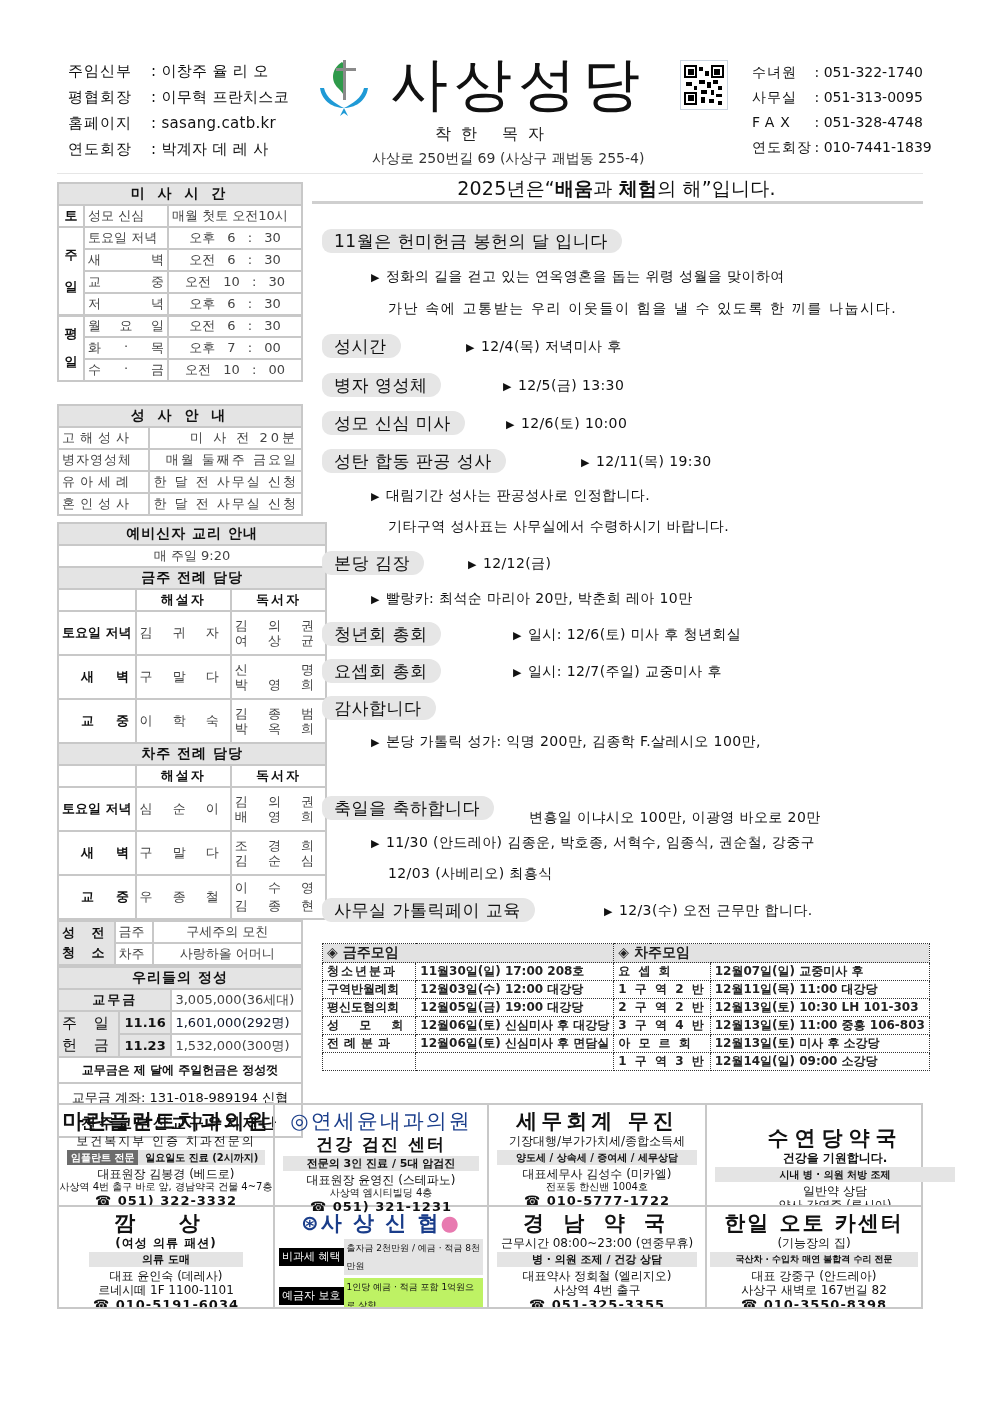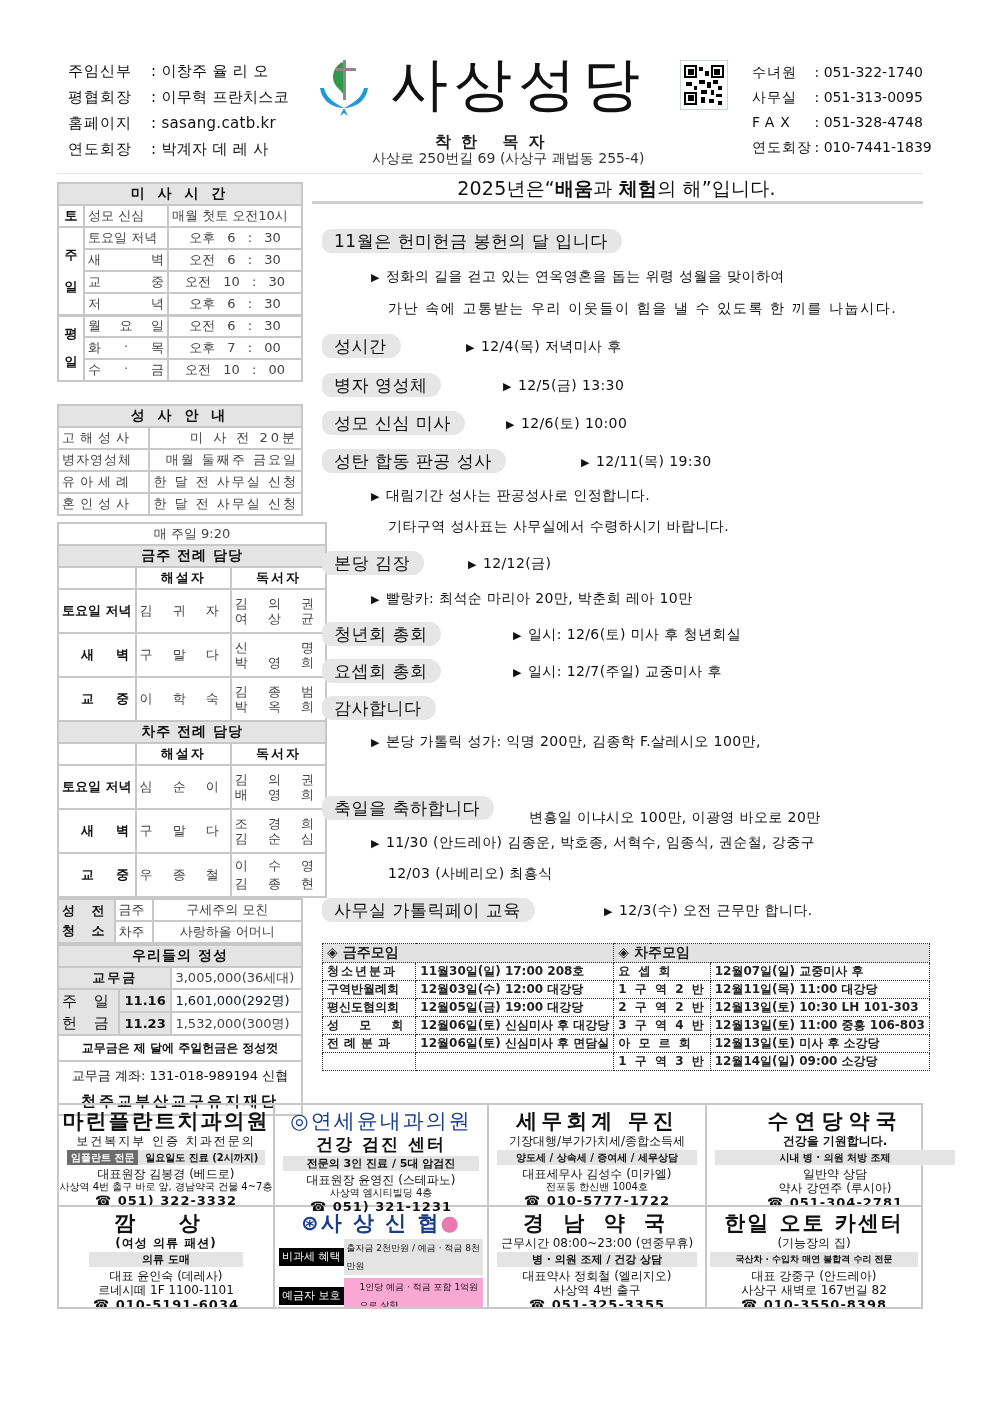--- a/index.html
+++ b/index.html
@@ -5,21 +5,21 @@
   * { box-sizing: border-box; margin: 0; padding: 0; }
   html, body { width: 992px; height: 1403px; background: #ffffff; overflow: hidden; }
   body { font-family: "DejaVu Sans", "Liberation Sans", sans-serif; color: #111; position: relative; }
 
   
   .hdr-left { position: absolute; left: 68px; top: 58px; font-size: 15px; line-height: 26px; color: #111; }
   .hdr-left .row { height: 26px; white-space: nowrap; letter-spacing: 0.3px; }
   .hdr-left .row span.k { display: inline-block; width: 78px; letter-spacing: 1px; }
   .logo { position: absolute; left: 318px; top: 58px; width: 52px; height: 60px; }
   .title { position: absolute; left: 390px; top: 52px; font-size: 58px; font-weight: normal; letter-spacing: 6px; line-height: 64px; color: #111; font-family: "DejaVu Sans", sans-serif; }
-  .subtitle { position: absolute; left: 435px; top: 132px; font-size: 16px; font-weight: bold; letter-spacing: 10px; color: #222; }
+  .subtitle { position: absolute; left: 435px; top: 124px; font-size: 16px; font-weight: normal; letter-spacing: 10px; color: #222; }
   .address { position: absolute; left: 372px; top: 150px; font-size: 14px; color: #333; white-space: nowrap; }
   .qr { position: absolute; left: 680px; top: 60px; width: 48px; height: 50px; border: 1px solid #c8d3e0; padding: 3px; background: #fff; }
   .hdr-right { position: absolute; left: 752px; top: 60px; font-size: 14px; line-height: 25px; color: #111; }
   .hdr-right .row { height: 25px; white-space: nowrap; }
   .hdr-right .k { display: inline-block; width: 58px; letter-spacing: 1px; }
 
   .hline-top { position: absolute; left: 57px; top: 173px; width: 866px; height: 1px; background: #e6e6e6; }
 
   
   .lcol { position: absolute; left: 57px; top: 182px; width: 246px; }
@@ -221,20 +221,23 @@
         </tr>
     <tr>
           <td style="color:#444;letter-spacing:5px">혼인성사</td>
           <td style="color:#444;letter-spacing:2px;text-align:right">한 달 전 사무실 신청</td>
         </tr>
   </tbody>
     </table>
 
   <table class="grid" style="margin-top:6px">
     <tbody>
+        <tr>
+          <td colspan="3" class="thd" style="letter-spacing:1px">예비신자 교리 안내</td>
+        </tr>
     <tr>
           <td colspan="3" class="c" style="color:#444">매 주일 9:20</td>
         </tr>
     <tr>
           <td colspan="3" class="thd" style="letter-spacing:1px">금주 전례 담당</td>
         </tr>
     <tr>
       <td style="width:88px"></td>
       <td class="c b" style="width:76px;letter-spacing:2px">해설자</td>
       <td class="c b" style="letter-spacing:2px">독서자</td>
@@ -486,21 +489,21 @@
 
   <div class="ad" style="left:430px;top:0;width:218px;height:100px;padding-top:3px">
     <div class="t" style="letter-spacing:4px">세무회계 무진</div>
     <div class="s">기장대행/부가가치세/종합소득세</div>
     <div class="band" style="font-size:10px">양도세 / 상속세 / 증여세 / 세무상담</div>
     <div class="s">대표세무사 김성수 (미카엘)</div>
     <div class="sm">전포동 한신밴 1004호</div>
     <div class="tel">☎ 010-5777-1722</div>
   </div>
 
-  <div class="ad" style="left:648px;top:0;width:256px;height:100px;padding-top:3px;border-right:none">
+  <div class="ad" style="left:648px;top:0;width:256px;height:100px;padding-top:20px;border-right:none">
     <div class="t" style="letter-spacing:6px">수연당약국</div>
     <div class="s" style="font-weight:bold">건강을 기원합니다.</div>
     <div class="band" style="font-size:10px">시내 병 · 의원 처방 조제</div>
     <div class="s">일반약 상담</div>
     <div class="s">약사 강연주 (루시아)</div>
     <div class="tel">☎ 051-304-2781</div>
   </div>
 
   <div class="ad" style="left:0;top:102px;width:216px;height:100px;padding-top:3px">
     <div class="t" style="letter-spacing:18px">깜 상</div>
@@ -512,21 +515,21 @@
   </div>
 
   <div class="ad" style="left:216px;top:102px;width:214px;height:100px;padding-top:3px;text-align:left">
     <div class="t" style="text-align:center;color:#1a3d8a"><span>⊛</span><span>사 상 신 협</span><span style="color:#e87ab0">●</span></div>
     <div style="display:flex;align-items:center;margin:3px 4px;font-size:9px;line-height:18px">
         <span class="blk">비과세 혜택</span>
         <span style="background:#e4e4e4;flex:1;padding-left:3px">출자금 2천만원 / 예금 · 적금 8천만원</span>
       </div>
     <div style="display:flex;align-items:center;margin:3px 4px;font-size:9px;line-height:18px">
         <span class="blk">예금자 보호</span>
-        <span style="background:#f9a8d4;flex:1;padding-left:16px">1인당 예금 · 적금 포함 1억원으로 상향</span>
+        <span style="background:#bef264;flex:1;padding-left:3px">1인당 예금 · 적금 포함 1억원으로 상향</span>
       </div>
 
   </div>
 
   <div class="ad" style="left:430px;top:102px;width:218px;height:100px;padding-top:3px">
     <div class="t" style="letter-spacing:6px">경 남 약 국</div>
     <div class="s">근무시간 08:00~23:00 (연중무휴)</div>
     <div class="band">병 · 의원 조제 / 건강 상담</div>
     <div class="s">대표약사 정회철 (엘리지오)</div>
     <div class="s">사상역 4번 출구</div>

